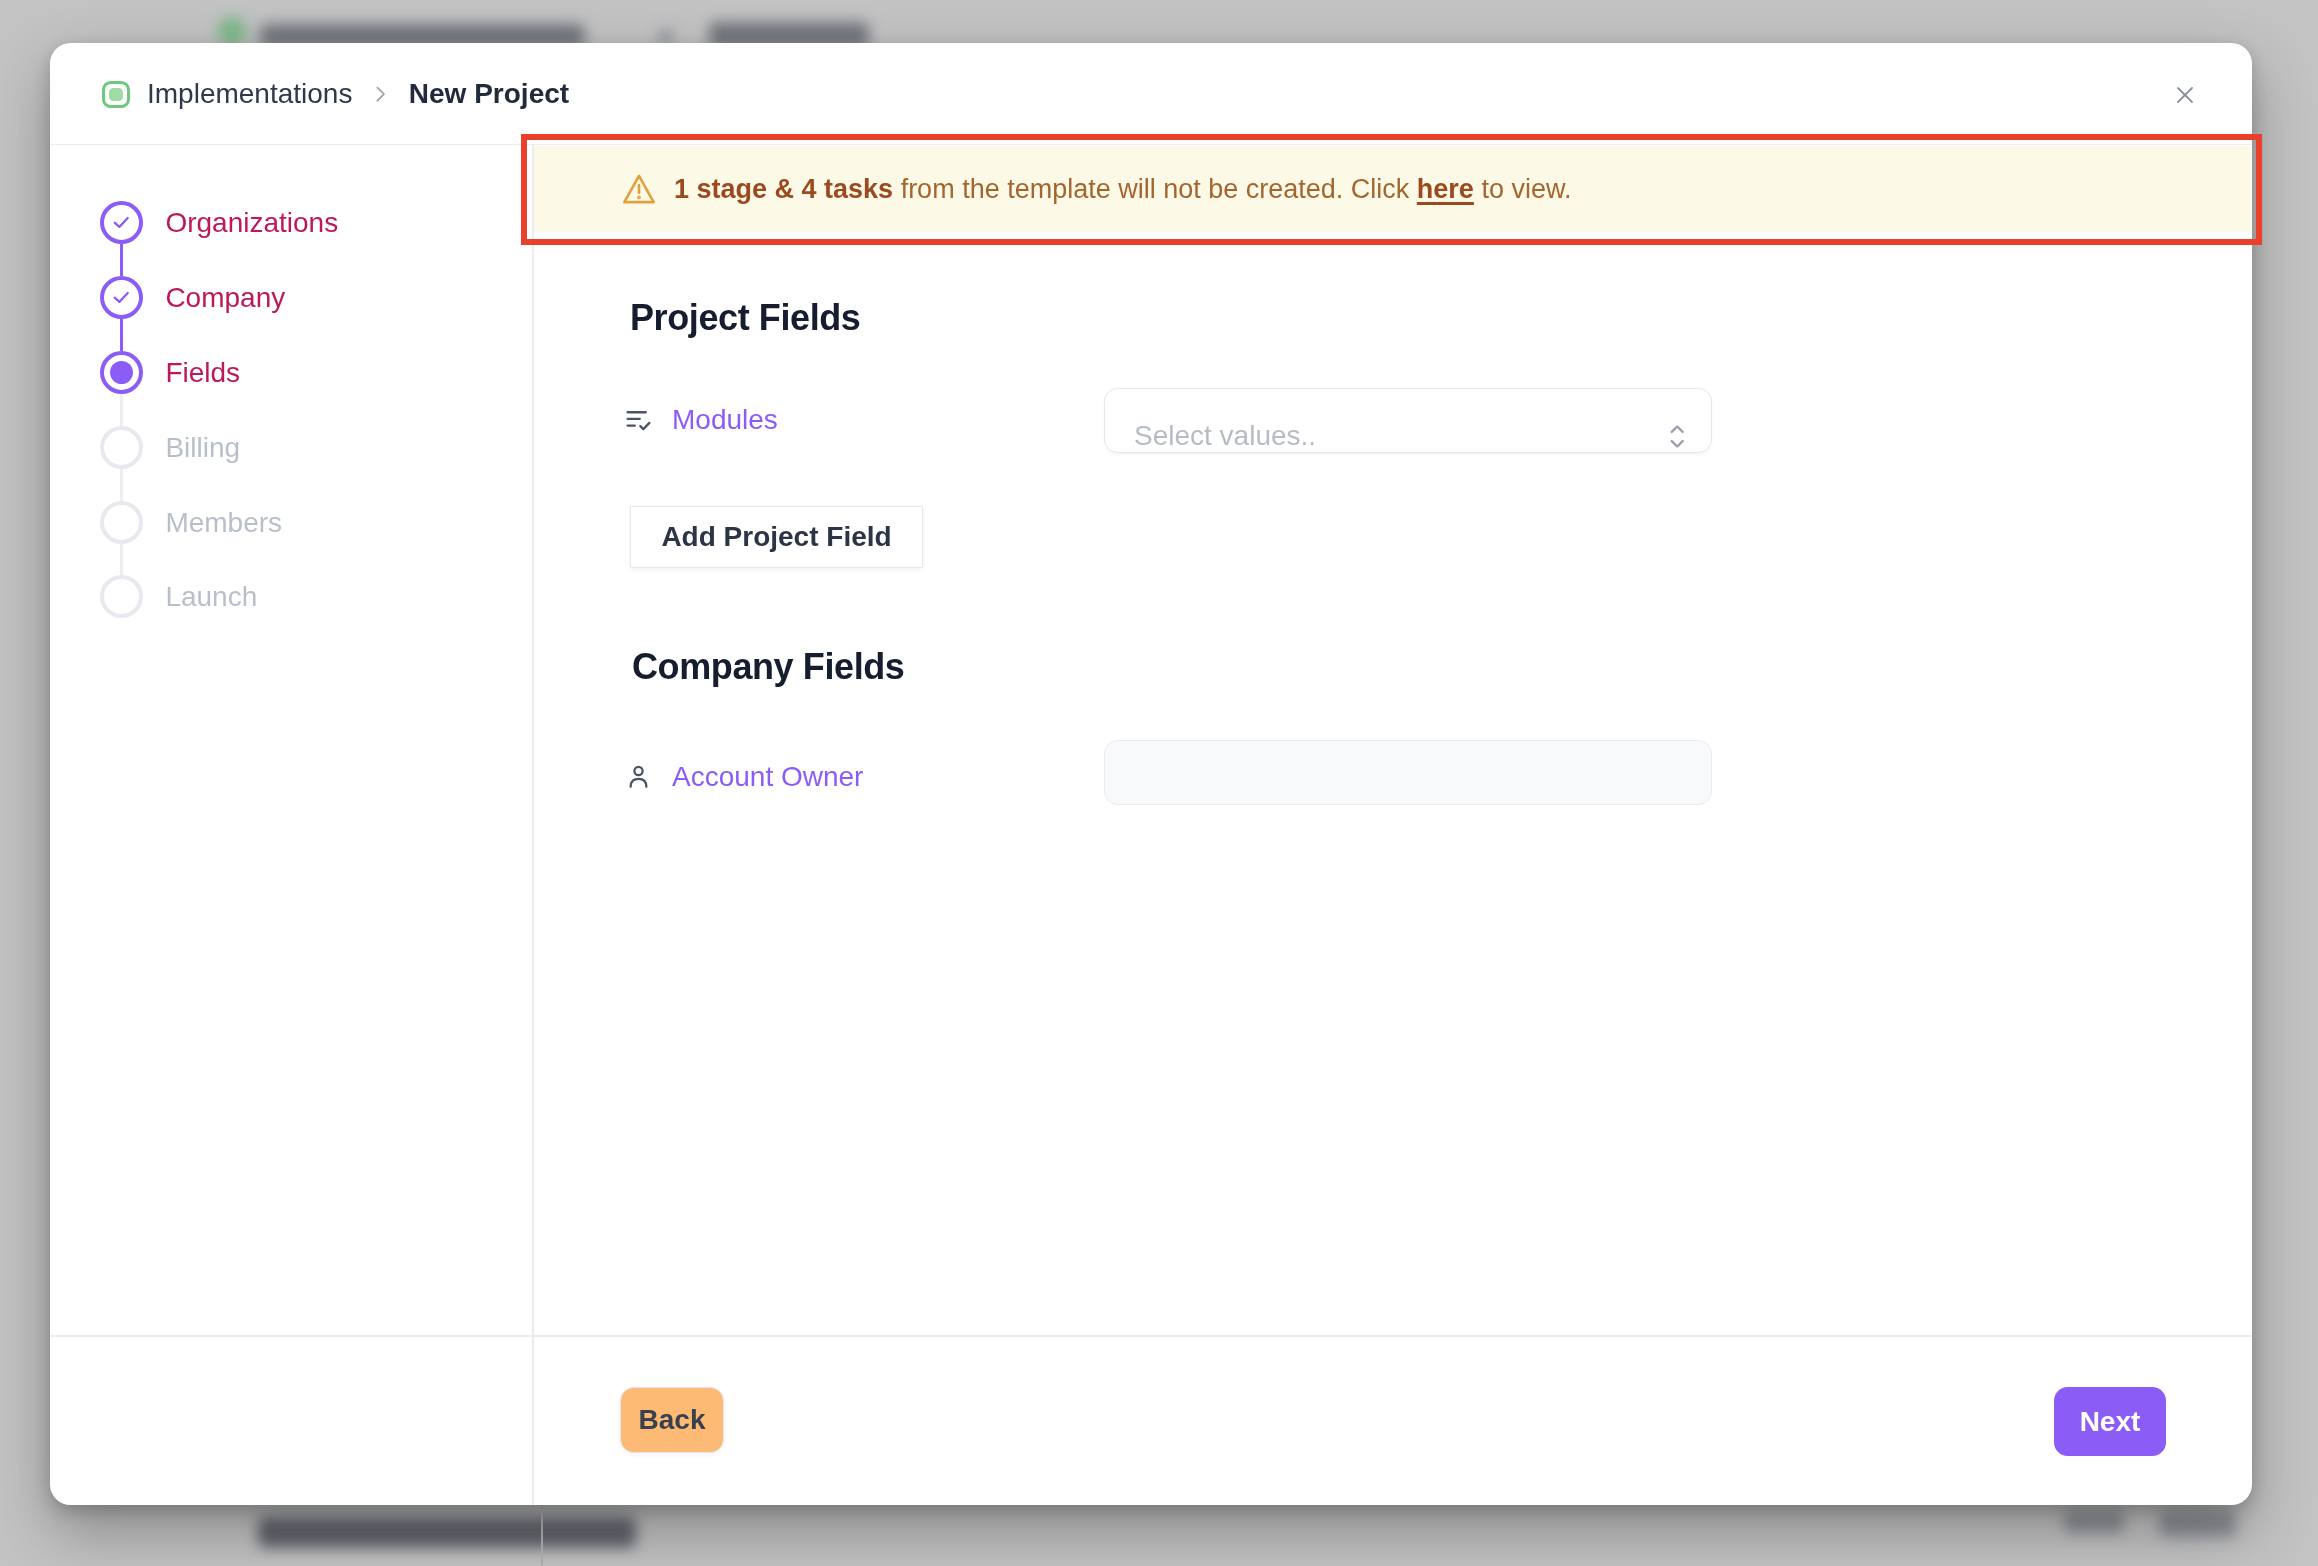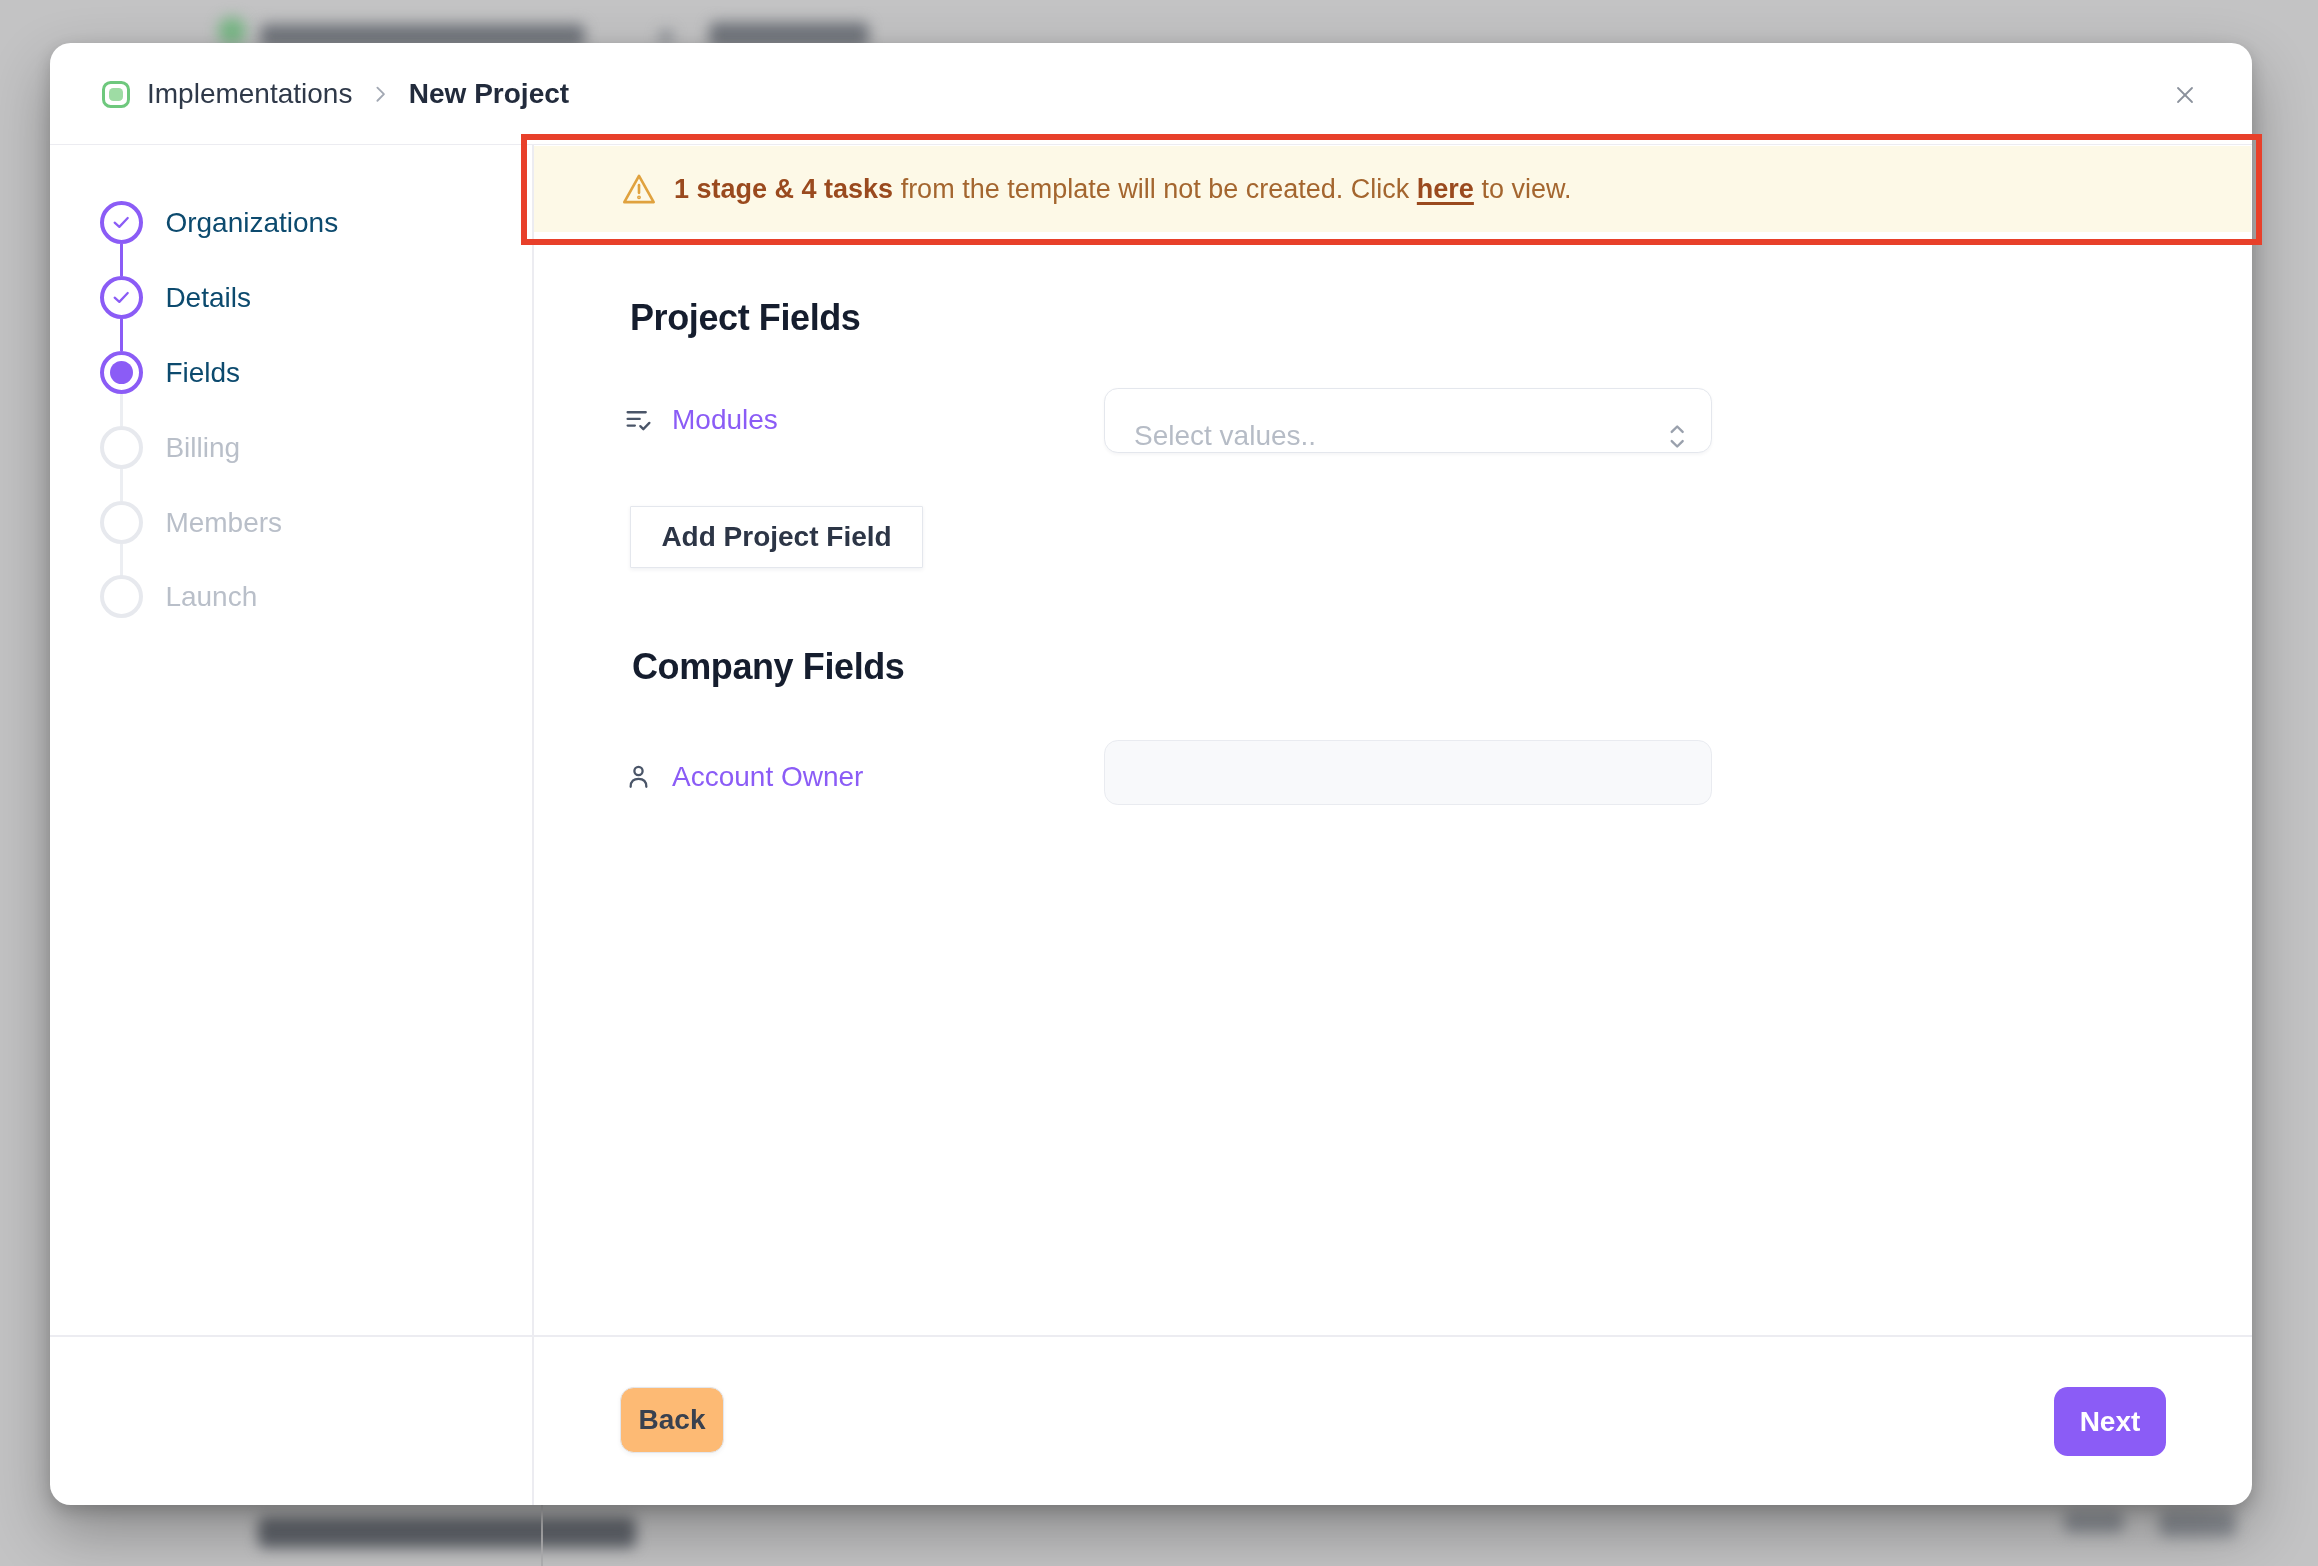--- a/index.html
+++ b/index.html
@@ -52,21 +52,21 @@
 
   
   .sidebar-divider { position:absolute; left:482px; top:102px; width:1.7px; height:1360px; background:#ececf1; }
   .step { position:absolute; left:50px; display:flex; align-items:center; gap:22.4px; height:43px; }
   .step.s1 { top:158px; } .step.s2 { top:233px; } .step.s3 { top:308px; }
   .step.s4 { top:383px; } .step.s5 { top:458px; } .step.s6 { top:532px; }
   .step-circle { width:43px; height:43px; border-radius:50%; border:4.3px solid #e7e9ee;
     display:flex; align-items:center; justify-content:center; background:#fff; flex:0 0 auto; }
   .step.complete .step-circle, .step.active .step-circle { border-color:#8b5cf6; }
   .step-dot { width:23px; height:23px; border-radius:50%; background:#8b5cf6; }
-  .step-label { font-size:28px; font-weight:500; color:#0c4a6e; }
+  .step-label { font-size:28px; font-weight:500; color:#be185d; }
   .step.upcoming .step-label { color:#b9bfc9; font-weight:400; }
   .connector { position:absolute; left:70px; width:3.4px; height:32px; background:#eceef2; }
   .connector.done { background:#8b5cf6; }
   .connector.k1 { top:201px; } .connector.k2 { top:276px; } .connector.k3 { top:351px; }
   .connector.k4 { top:426px; } .connector.k5 { top:501px; }
 
   
   .banner {
     position:absolute; left:484px; top:103px; width:1717px; height:86px;
     background:#fdf9e7; display:flex; align-items:center; padding-left:86px; gap:16px;
@@ -185,21 +185,21 @@
         </svg>
     </span>
     <span class="step-label">Organizations</span>
   </div>
   <div class="step complete s2">
     <span class="step-circle">
       <svg width="22.4" height="22.4" viewBox="0 0 24 24" fill="none" stroke="#8b5cf6" stroke-width="2.4" stroke-linecap="round" stroke-linejoin="round">
           <polyline points="5 12.5 10 17 19 7.5"></polyline>
         </svg>
     </span>
-    <span class="step-label">Details</span>
+    <span class="step-label">Company</span>
   </div>
   <div class="step active s3">
     <span class="step-circle">
       <span class="step-dot"></span>
     </span>
     <span class="step-label">Fields</span>
   </div>
   <div class="step upcoming s4">
     <span class="step-circle"></span>
     <span class="step-label">Billing</span>

